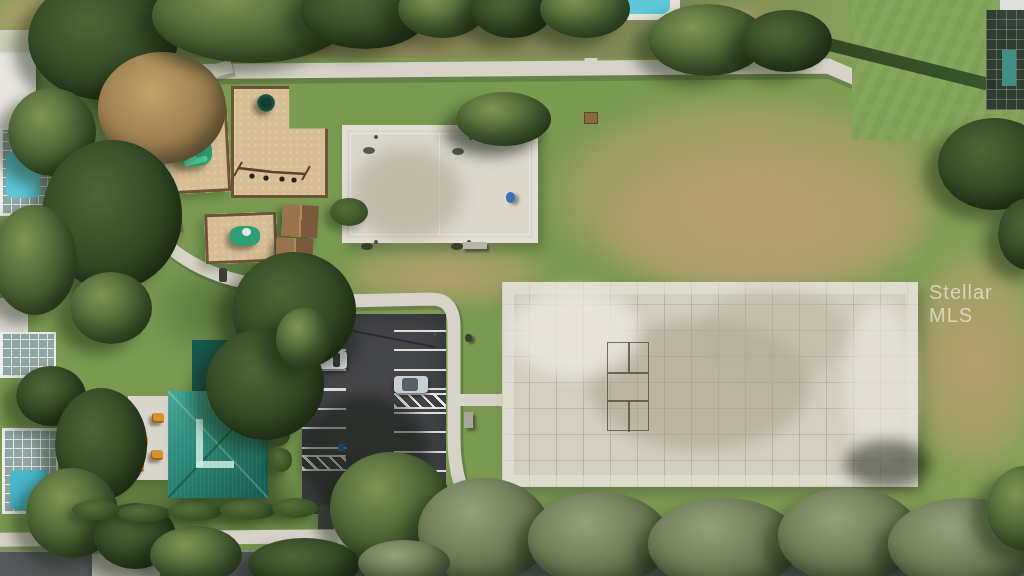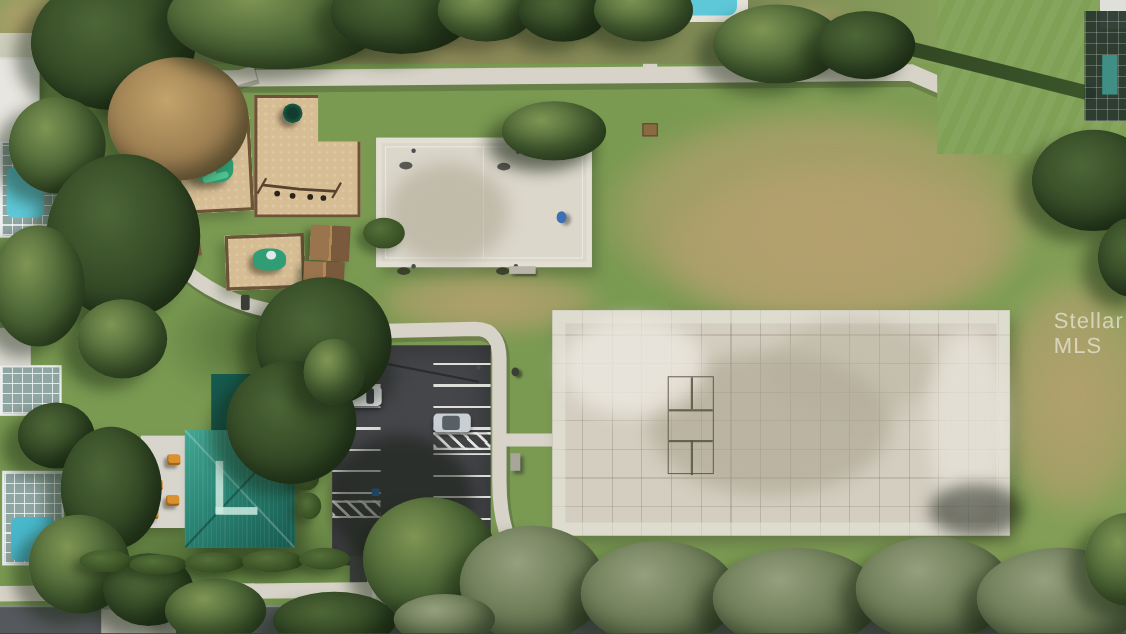--- a/index.html
+++ b/index.html
@@ -251,14 +251,14 @@
 
   <i class="tree dark" style="left:938px;top:118px;width:112px;height:92px;"></i>
   <i class="tree dark" style="left:998px;top:198px;width:62px;height:72px;"></i>
 
   <span class="bush" style="left:72px;top:500px;width:48px;height:20px;"></span>
   <span class="bush" style="left:118px;top:504px;width:52px;height:18px;"></span>
   <span class="bush" style="left:168px;top:502px;width:54px;height:19px;"></span>
   <span class="bush" style="left:220px;top:500px;width:56px;height:20px;"></span>
   <span class="bush" style="left:272px;top:498px;width:46px;height:20px;"></span>
 
-  <span id="watermark" style="left:929px;top:281px;margin-left:29px;">Stellar MLS</span>
+  <span id="watermark" style="left:929px;top:281px;">Stellar MLS</span>
 </div>
 
 </body></html>

